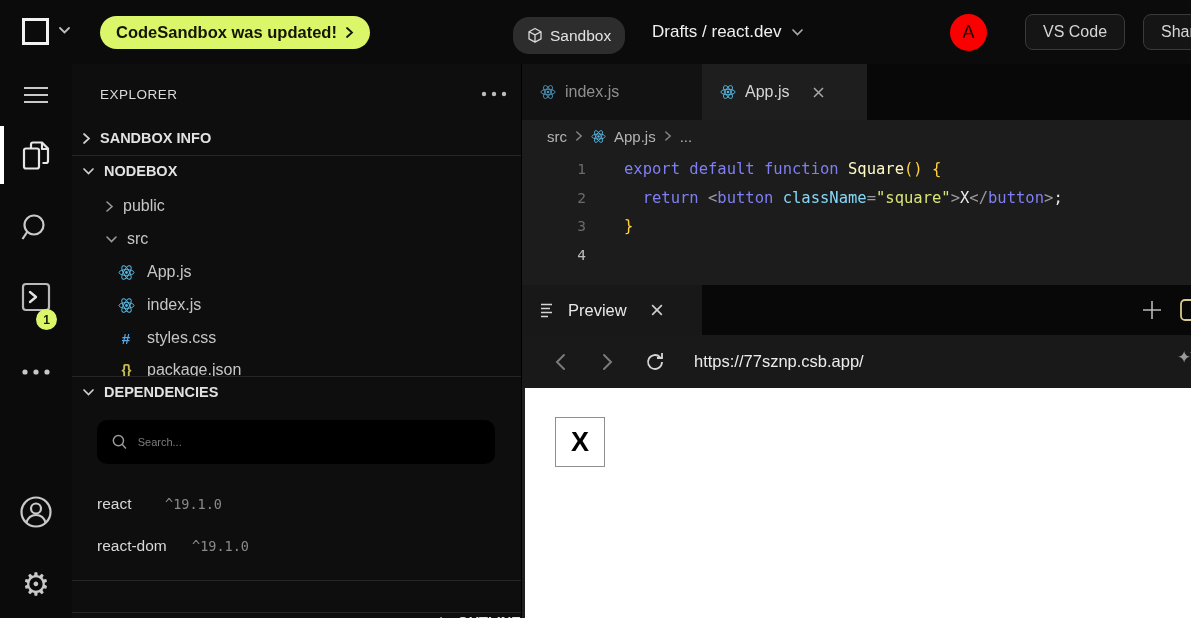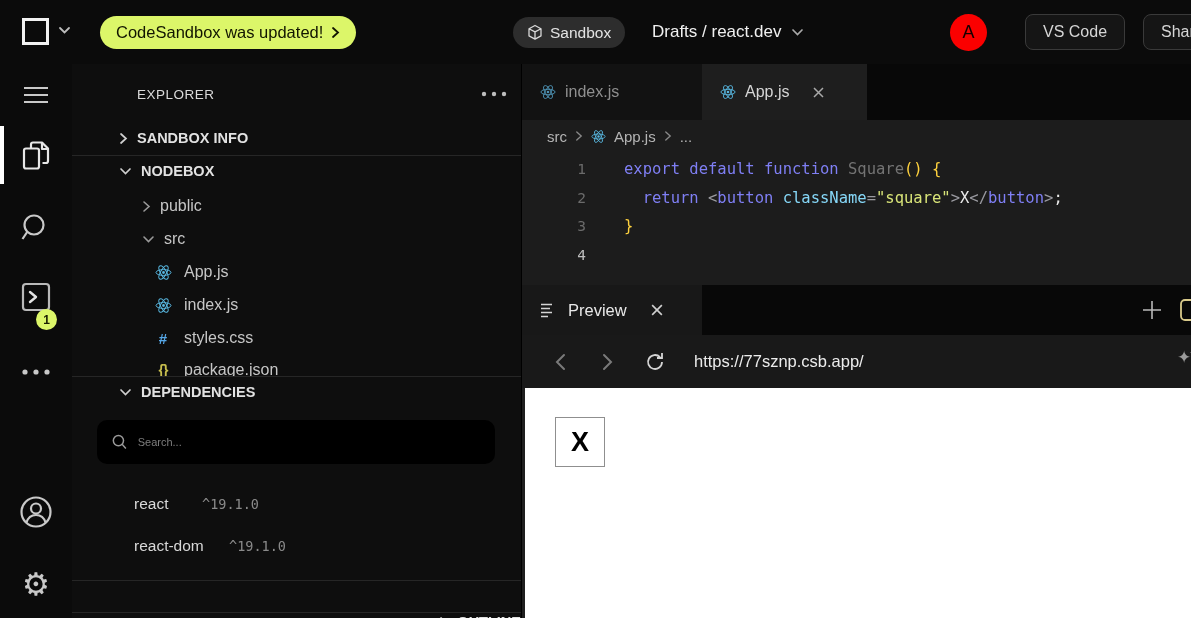--- a/index.html
+++ b/index.html
@@ -5,22 +5,22 @@
   * { margin:0; padding:0; box-sizing:border-box; }
   html,body { width:1191px; height:618px; overflow:hidden; background:#000; }
   body { font-family:"Liberation Sans", sans-serif; position:relative; }
 
   
   .topbar { position:absolute; top:0; left:0; width:1191px; height:64px; background:#0b0b0b; }
   .logo-box { position:absolute; left:22px; top:18px; width:27px; height:27px; border:3px solid #f2f2f2; }
   .logo-chev { position:absolute; left:58px; top:26px; }
   .update-pill { position:absolute; left:100px; top:16px; height:33px; background:#dcf669; border-radius:17px;
     display:flex; align-items:center; gap:8px; padding:0 16px; cursor:pointer; }
-  .update-pill span { font-size:16.5px; color:#121500; }
-  .sandbox-badge { position:absolute; left:513px; top:17px; height:31px; background:#2d2d2d; border-radius:16px;
+  .update-pill span { font-size:16.5px; color:#121500;font-weight:bold; }
+  .sandbox-badge { position:absolute; left:513px; top:17px; height:37px; background:#2d2d2d; border-radius:16px;
     display:flex; align-items:center; gap:7px; padding:0 14px; }
   .sandbox-badge span { font-size:15.5px; color:#e3e3e3; }
   .tb-breadcrumb { position:absolute; left:652px; top:0; height:64px; display:flex; align-items:center; gap:10px; }
   .tb-breadcrumb .path { font-size:17px; color:#f0f0f0; }
   .avatar { position:absolute; left:950px; top:14px; width:37px; height:37px; border-radius:50%;
     background:#fb0000; display:flex; align-items:center; justify-content:center; font-size:18px; color:#140000; }
   .tb-btn { position:absolute; top:14px; height:36px; border:1px solid #3a3a3a; background:#151515;
     border-radius:8px; color:#d6d6d6; font-size:16px; display:flex; align-items:center; padding:0 17px; cursor:pointer; }
   .btn-vscode { left:1025px; }
   .btn-share { left:1143px; width:90px; }
@@ -31,21 +31,21 @@
   
   .activitybar { position:relative; width:72px; height:554px; background:#0b0b0b; flex:none; }
   .ab-item { position:absolute; left:18px; width:36px; height:36px; display:flex; align-items:center; justify-content:center; cursor:pointer; }
   .active-indicator { position:absolute; left:0; top:62px; width:4px; height:58px; background:#ffffff; }
   .term-badge { position:absolute; left:36px; top:245px; width:21px; height:21px; border-radius:50%;
     background:#dcf669; color:#181c00; font-size:12px; font-weight:bold; display:flex; align-items:center; justify-content:center; }
   .gear-glyph { font-family:"DejaVu Sans", sans-serif; font-size:31px; color:#c9c9c9; line-height:1; }
 
   
   .sidebar { position:relative; width:449px; height:554px; background:#0e0e0e; flex:none; font-size:15px; }
-  .sb-abs { position:absolute; left:0; right:0; display:flex; align-items:center;margin-left:37px; }
+  .sb-abs { position:absolute; left:0; right:0; display:flex; align-items:center; }
   .s-header { top:18px; left:28px; right:14px; height:24px; color:#dadada; font-size:13.5px; letter-spacing:.5px; justify-content:space-between; }
   .sec-row { height:28px; color:#e2e2e2; font-size:14.5px; font-weight:bold; gap:9px; padding-left:10px; cursor:pointer; }
   .tree-row { height:30px; color:#c6c6c6; font-size:16px; gap:9px; cursor:pointer; }
   .divider { position:absolute; left:0; right:0; height:1px; background:#262626; }
   .file-icon { width:24px; display:flex; justify-content:center; flex:none; }
   .hash-icon { color:#56a8e8; font-weight:bold; font-size:15px; }
   .brace-icon { color:#c8bf4e; font-weight:bold; font-size:14px; letter-spacing:-1px; }
   .clip-row { position:absolute; left:0; right:0; overflow:hidden; }
   .searchbox { position:absolute; left:25px; width:398px; height:44px; background:#000; border-radius:10px;
     display:flex; align-items:center; padding:0 14px; gap:10px; }
@@ -65,21 +65,21 @@
   .tab .closex { margin-left:14px; display:flex; }
 
   .breadcrumbrow { height:32px; background:#1c1c1c; display:flex; align-items:center; gap:8px; padding-left:25px; flex:none;
     color:#b5b5b5; font-size:15px; }
 
   .codearea { height:133px; background:#1c1c1c; flex:none; padding-top:3px; font-family:"DejaVu Sans Mono", monospace; }
   .code-row { display:flex; align-items:center; height:28.5px; }
   .code-row .num { width:64px; text-align:right; color:#6b6b6b; font-size:14.5px; flex:none; }
   .code-row .num.active { color:#bdbdbd; }
   .code-row .line { margin-left:38px; white-space:pre; font-size:15.5px; }
-  .tk-kw { color:#7f7ff4; } .tk-fn { color:#737373;text-align:right; } .tk-gold { color:#ffd23e; }
+  .tk-kw { color:#7f7ff4; } .tk-fn { color:#fef9c3;text-align:right; } .tk-gold { color:#ffd23e; }
   .tk-attr { color:#86d7f7; } .tk-str { color:#d8e478; } .tk-punct { color:#9a9aa0; }
   .tk-white { color:#eaeaea; } .tk-plain { color:#d4d4d4; }
 
   .previewstrip { height:50px; background:#080808; display:flex; align-items:center; flex:none; position:relative; }
   .preview-tab { width:180px; height:50px; background:#181818; display:flex; align-items:center; gap:11px; padding:0 18px;
     color:#e8e8e8; font-size:16.5px; cursor:pointer; }
   .preview-tab .closex { margin-left:12px; display:flex; }
   .strip-plus { position:absolute; left:618px; top:13px; cursor:pointer; }
   .strip-partial { position:absolute; left:658px; top:14px; }
 

